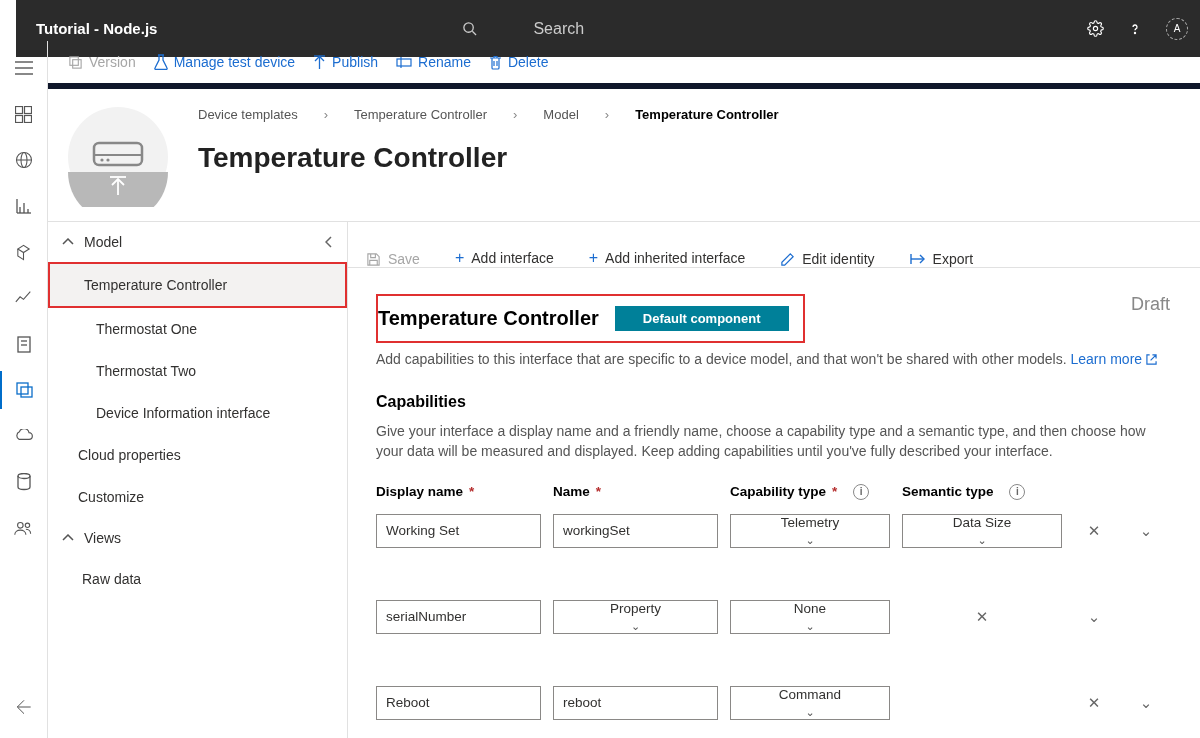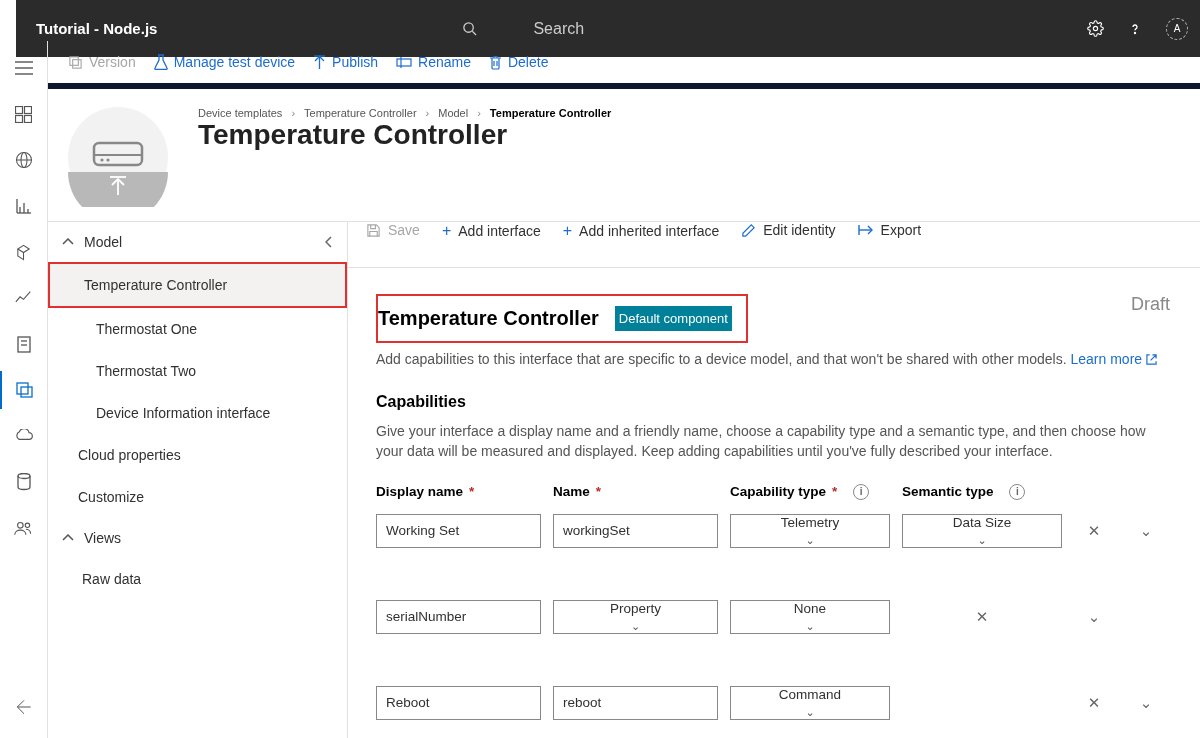--- a/index.html
+++ b/index.html
@@ -25,47 +25,47 @@
   
   .toolbar { height: 48px; border-bottom: 6px solid #0f172a; display: flex; align-items: center; padding-left: 20px; gap: 18px; font-size: 14px; }
   .tool-item { display: flex; align-items: center; gap: 6px; cursor: pointer; color: #323130; }
   .tool-item.disabled { color: #a6a6a6; cursor: default; }
   .tool-item.blue { color: #1c6dd0; }
 
   
   .header-block { padding: 18px 20px 14px 20px; display: flex; gap: 30px; }
   .device-badge { width: 100px; height: 100px; }
   .header-text { flex: 1; }
-  .breadcrumb { font-size: 11px; color: #555; display: flex; gap: 9px; flex-wrap: wrap; margin-bottom: 0; }
+  .breadcrumb { font-size: 13px; color: #555; display: flex; gap: 26px; flex-wrap: wrap; margin-bottom: 20px; }
   .breadcrumb .crumb { cursor: pointer; }
   .breadcrumb .sep { color: #888; }
   .breadcrumb .current { color: #000; font-weight: 600; }
   .page-title { font-size: 28px; font-weight: 600; color: #222; margin-bottom: 10px; }
   .page-sub { font-size: 13px; color: #555; display: flex; gap: 24px; }
 
   
   .body-split { flex: 1; display: flex; border-top: 1px solid #e1e1e1; min-height: 0; }
   .tree { width: 300px; border-right: 1px solid #e1e1e1; font-size: 14px; color: #323130; overflow-y: auto; }
   .tree-head { display: flex; align-items: center; padding: 12px 14px; gap: 10px; cursor: pointer; }
   .tree-head .collapse { margin-left: auto; color: #666; }
   .tree-item { padding: 13px 14px 13px 34px; cursor: pointer; }
   .tree-item.sub { padding-left: 48px; }
   .tree-item.selected { background: #f3f2f1; }
   .red-box { border: 2.5px solid #e03030; }
 
   .main { flex: 1; display: flex; flex-direction: column; min-width: 0; }
-  .main-toolbar { height: 46px; border-bottom: 1px solid #e1e1e1; display: flex; align-items: flex-start; padding-left: 18px; gap: 22px; font-size: 14px; }
+  .main-toolbar { height: 46px; border-bottom: 1px solid #e1e1e1; display: flex; align-items: flex-end; padding-left: 18px; gap: 35px; font-size: 14px; }
   .mtool { display: flex; align-items: center; gap: 7px; color: #323130; cursor: pointer; }
   .mtool.disabled { color: #a6a6a6; cursor: default; }
   .mtool .plus { color: #1c6dd0; font-size: 16px; font-weight: 400; }
 
   .main-body { flex: 1; overflow-y: auto; padding: 26px 28px; position: relative; }
   .draft { position: absolute; right: 30px; top: 26px; font-size: 18px; color: #888; }
   .interface-title { font-size: 20px; font-weight: 600; }
-  .badge { background: #008099; color: #fff; font-size: 13px; padding: 5px 4px; font-weight: 400; }
+  .badge { background: #008099; color: #fff; font-size: 13px; padding: 5px 28px; font-weight: 700; }
   .red-box2 { border: 2.5px solid #e03030; padding: 10px 14px 10px 0; display: inline-flex; align-items: center; gap: 16px; }
   .desc { font-size: 14px; color: #555; margin-top: 8px; margin-bottom: 26px; }
   .desc a { color: #1c6dd0; text-decoration: none; }
 
   .cap-heading { font-size: 16px; font-weight: 600; margin-bottom: 10px; }
   .cap-desc { font-size: 14px; color: #555; margin-bottom: 22px; line-height: 1.45; max-width: 800px; }
 
   .cap-grid { display: grid; grid-template-columns: 165px 165px 160px 160px 40px 40px; gap: 14px 12px; align-items: center; }
   .col-head { font-size: 13.5px; font-weight: 600; display: flex; align-items: center; gap: 6px; }
   .req { color: #b52e2e; }

